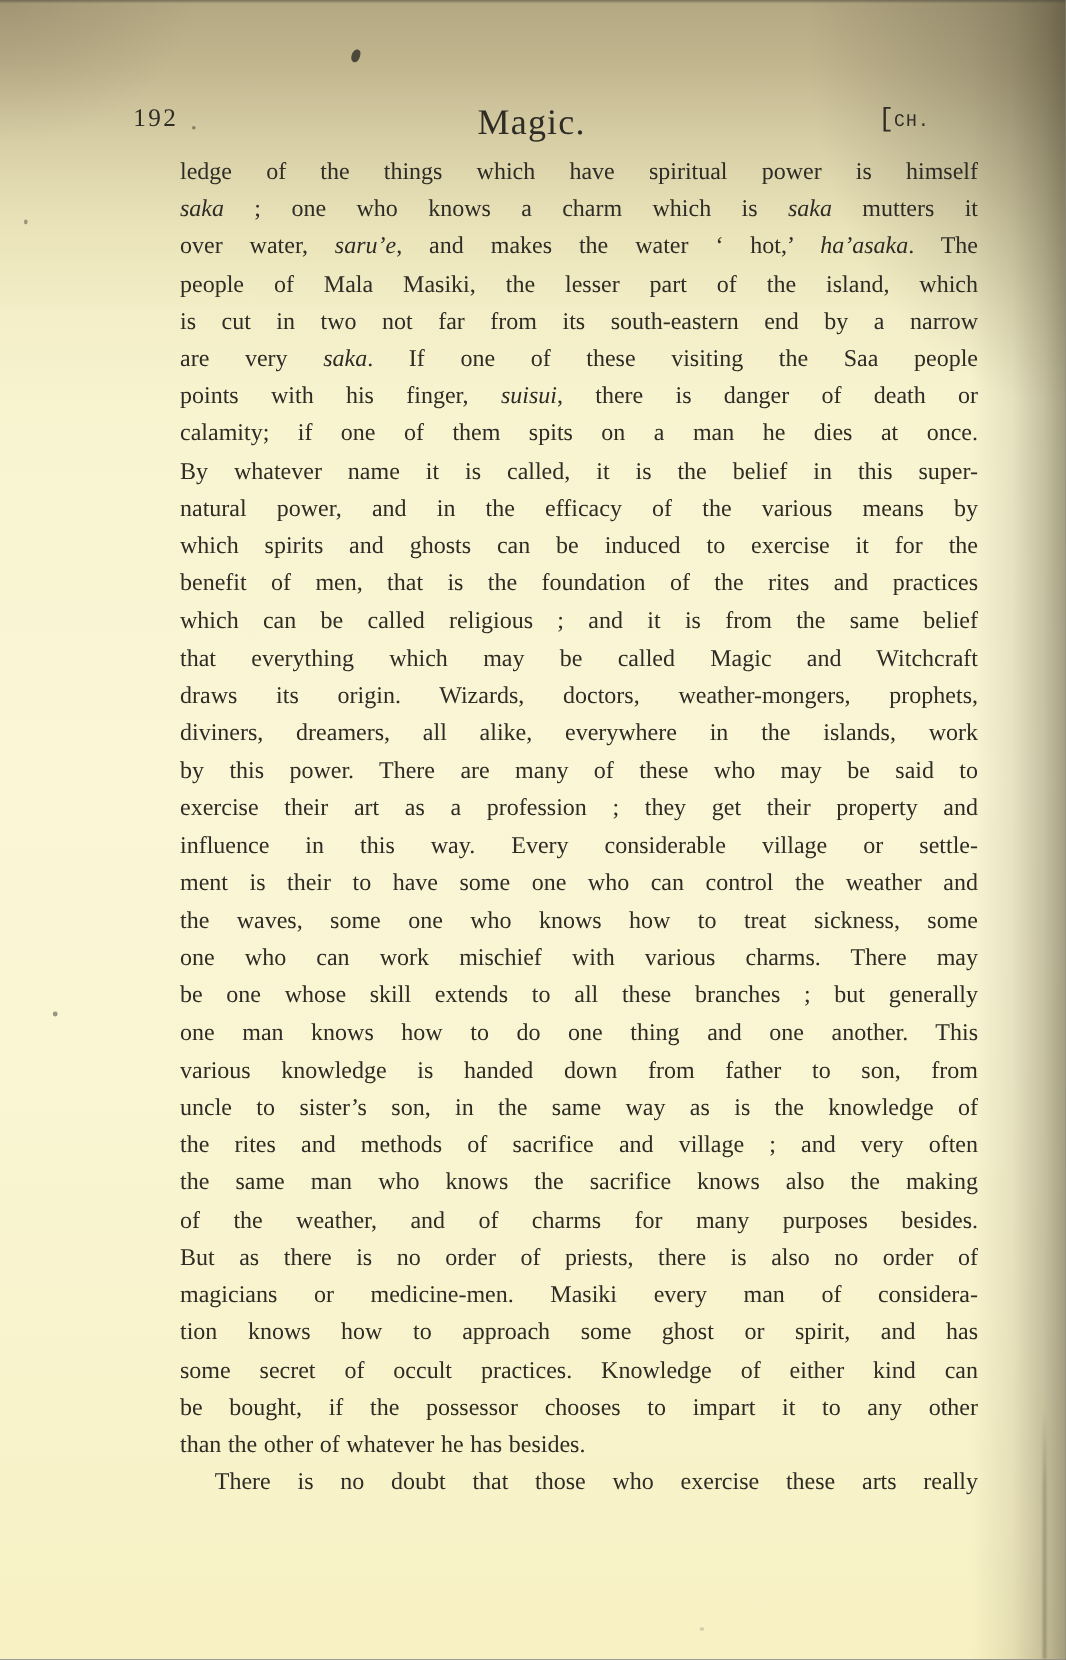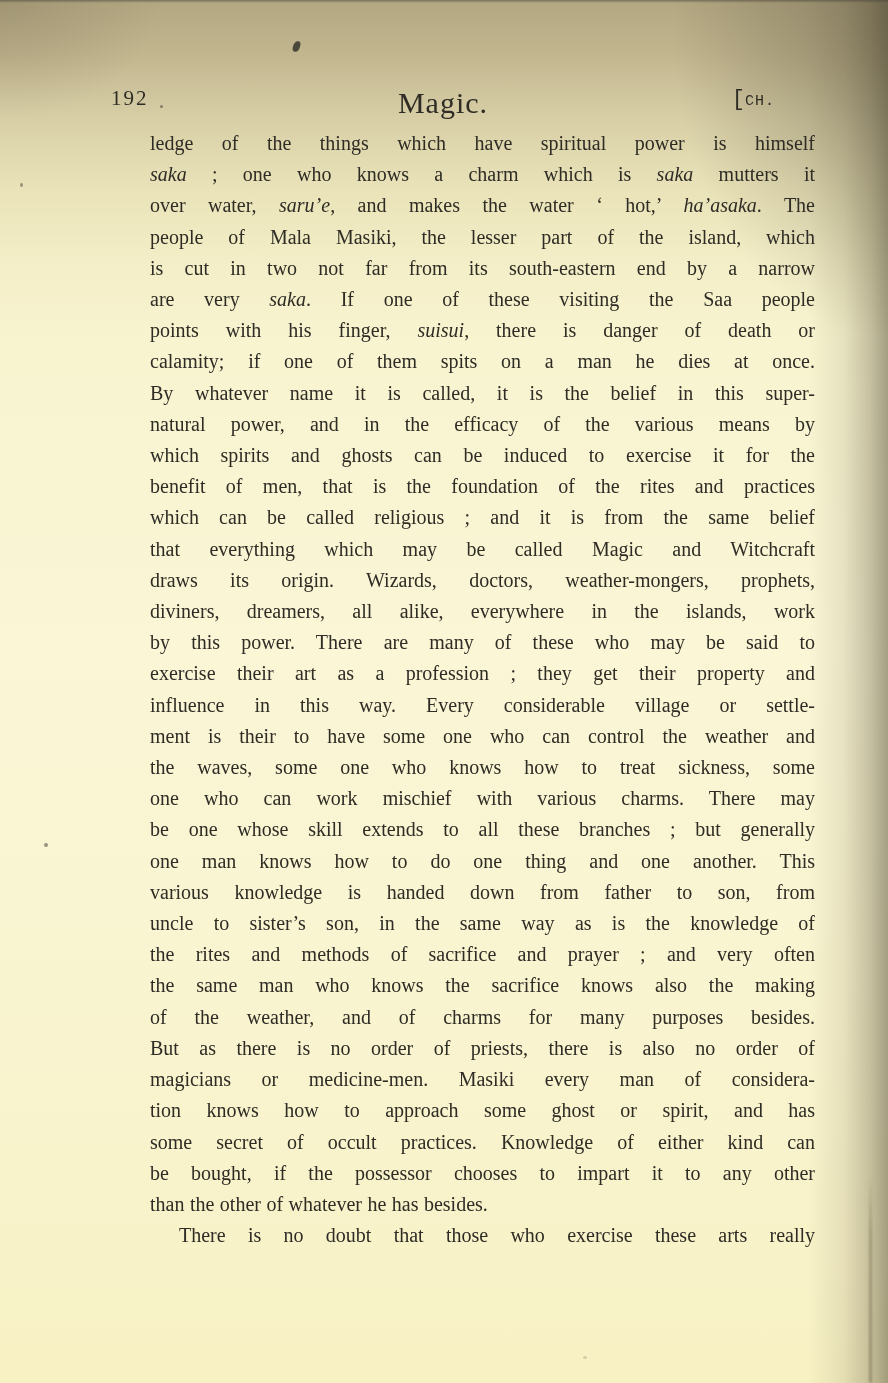--- a/index.html
+++ b/index.html
@@ -93,21 +93,21 @@
       <div class="line"><span>by this power. There are many of these who may be said to</span></div>
       <div class="line"><span>exercise their art as a profession ; they get their property and</span></div>
       <div class="line"><span>influence in this way. Every considerable village or settle-</span></div>
       <div class="line"><span>ment is their to have some one who can control the weather and</span></div>
       <div class="line"><span>the waves, some one who knows how to treat sickness, some</span></div>
       <div class="line"><span>one who can work mischief with various charms. There may</span></div>
       <div class="line"><span>be one whose skill extends to all these branches ; but generally</span></div>
       <div class="line"><span>one man knows how to do one thing and one another. This</span></div>
       <div class="line"><span>various knowledge is handed down from father to son, from</span></div>
       <div class="line"><span>uncle to sister’s son, in the same way as is the knowledge of</span></div>
-      <div class="line"><span>the rites and methods of sacrifice and prayer ; and very often</span></div>
+      <div class="line"><span>the rites and methods of sacrifice and village ; and very often</span></div>
       <div class="line"><span>the same man who knows the sacrifice knows also the making</span></div>
       <div class="line"><span>of the weather, and of charms for many purposes besides.</span></div>
       <div class="line"><span>But as there is no order of priests, there is also no order of</span></div>
       <div class="line"><span>magicians or medicine-men. Masiki every man of considera-</span></div>
       <div class="line"><span>tion knows how to approach some ghost or spirit, and has</span></div>
       <div class="line"><span>some secret of occult practices. Knowledge of either kind can</span></div>
       <div class="line"><span>be bought, if the possessor chooses to impart it to any other</span></div>
       <div class="line no-just"><span>than the other of whatever he has besides.</span></div>
       <div class="line indent"><span>There is no doubt that those who exercise these arts really</span></div>
     </main>

